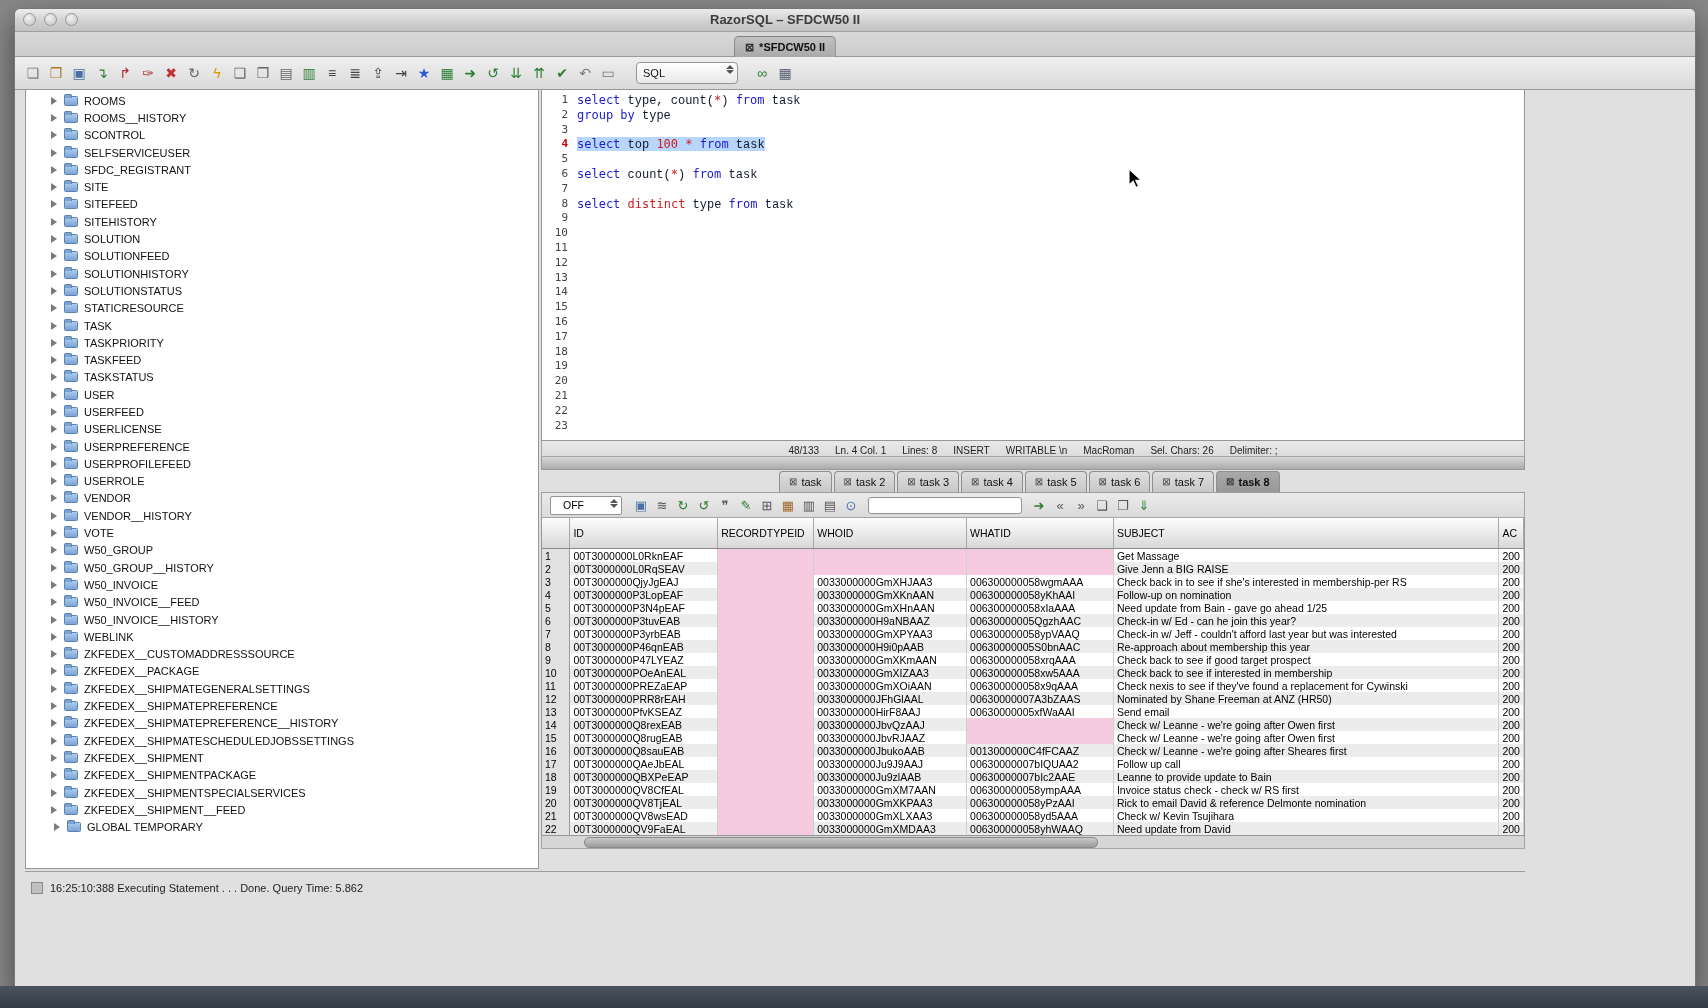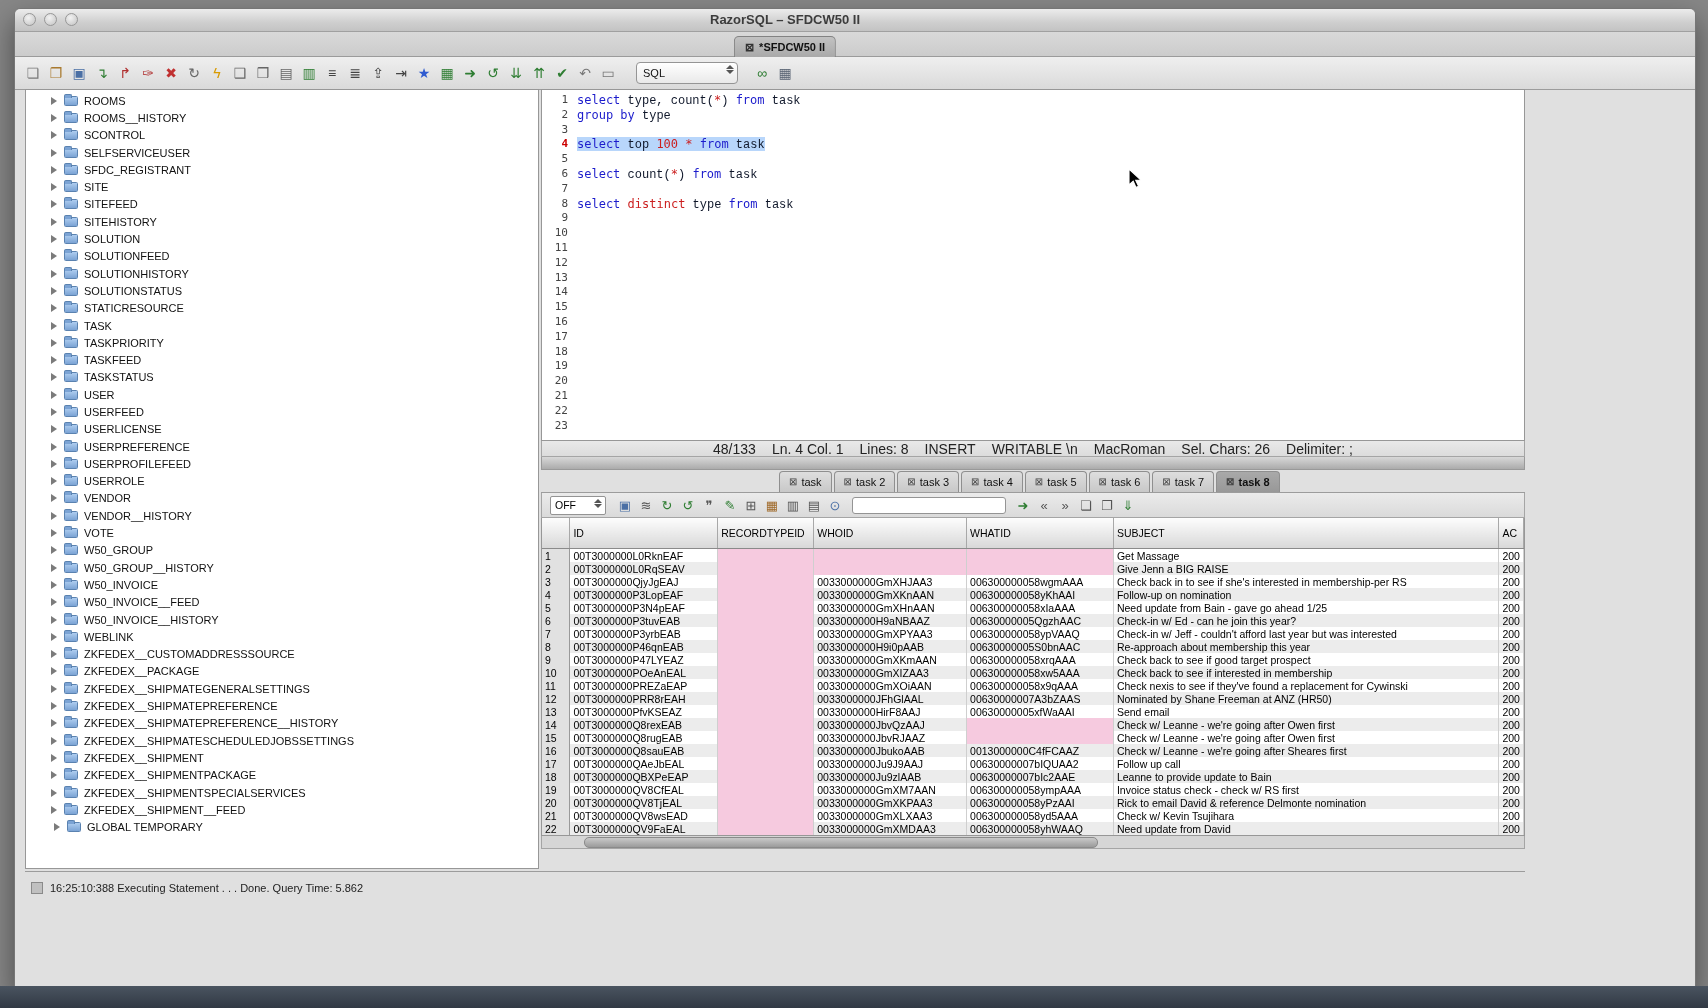--- a/index.html
+++ b/index.html
@@ -68,38 +68,38 @@
   .gutter{width:26px;flex:none;text-align:right;padding:3px 5px 0 0;color:#444;
     font-size:11px;line-height:14.8px;}
   .gutter .cur{color:#cc0000;font-weight:bold;}
   .code{flex:1;padding:3px 0 0 4px;line-height:14.8px;white-space:pre;color:#000;}
   .cl{height:14.8px;}
   .selbg{background:#b8d6fb;}
   .tk-kw{color:#1c1ccc;}
   .tk-pl{color:#0f172a;font-family:Liberation Mono, monospace;}
   .tk-rd{color:#cc2020;}
   .estatus{height:16px;box-sizing:border-box;background:linear-gradient(#e9e9e9,#dcdcdc);
-    border:1px solid #a5a5a5;border-top:none;display:flex;align-items:flex-start;
-    justify-content:center;gap:16px;font-size:14px;color:#222;white-space:nowrap;}
+    border:1px solid #a5a5a5;border-top:none;display:flex;align-items:flex-end;
+    justify-content:center;gap:16px;font-size:10px;color:#222;white-space:nowrap;}
   .splitter{height:13px;box-sizing:border-box;background:linear-gradient(#d8d8d8,#ababab);
     border:1px solid #999;border-top:none;}
   
   .tabsrow{height:23px;display:flex;align-items:flex-end;gap:2px;padding-left:238px;
     border-bottom:1px solid #9c9c9c;box-sizing:border-box;}
   .rtab{height:20px;display:flex;align-items:center;gap:4px;padding:0 9px;
     background:linear-gradient(#dedede,#c8c8c8);border:1px solid #8f8f8f;border-bottom:none;
     border-radius:4px 4px 0 0;font-size:11px;color:#111;}
   .rtab.sel{background:linear-gradient(#a9a9a9,#989898);font-weight:bold;}
   .rtab .tabx{font-size:10px;color:#444;}
   
   .rtoolbar{height:25px;box-sizing:border-box;display:flex;align-items:center;gap:4px;
     padding:0 8px;background:linear-gradient(#ebebeb,#dadada);
     border:1px solid #a5a5a5;border-top:none;}
   .off{width:46px;height:17px;background:#fff;border:1px solid #949494;border-radius:2px;
-    font-size:10.5px;display:flex;align-items:center;padding:0 4px;position:relative;margin-right:6px;}
+    font-size:10.5px;display:flex;align-items:center;padding:0 12px;position:relative;margin-right:6px;}
   .rsearch{width:142px;height:15px;border:1px solid #949494;border-radius:3px;
     font-size:10.5px;padding:0 5px;margin:0 4px;background:#fff;outline:none;
     font-family:"Liberation Sans",sans-serif;}
   
   .tablewrap{height:318px;box-sizing:border-box;background:#fff;
     border:1px solid #979797;border-top:none;overflow:hidden;}
   table{border-collapse:collapse;table-layout:fixed;}
   th,td{overflow:hidden;white-space:nowrap;font-size:10.5px;height:13px;
     padding:0 3px;border-right:1px solid #cfcfcf;font-weight:normal;text-align:left;}
   th{background:linear-gradient(#fdfdfd,#d8d8d8);border-right:1px solid #a8a8a8;

